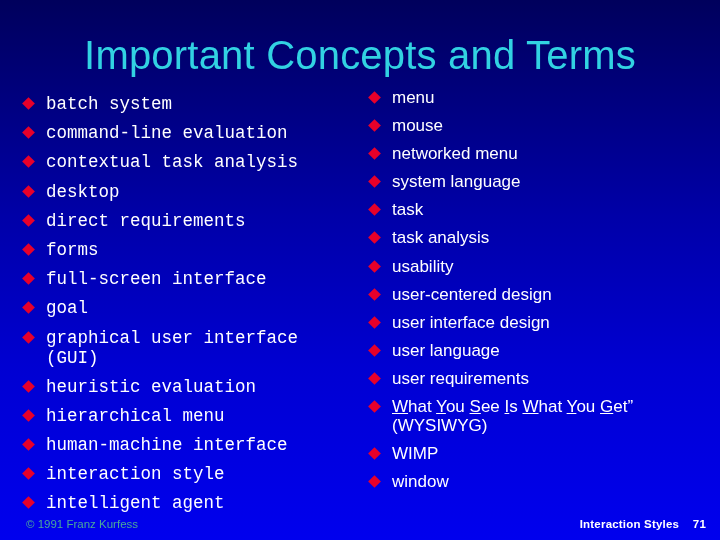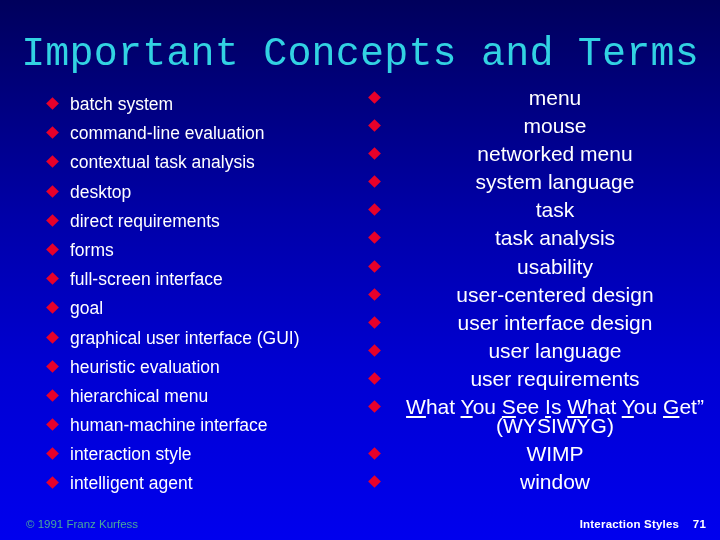--- a/index.html
+++ b/index.html
@@ -17,51 +17,50 @@
     -webkit-font-smoothing: none;
   }
 
   
   #title {
     position: absolute;
     top: 32px;
     left: 0;
     width: 720px;
     text-align: center;
-    font-family: Liberation Mono, monospace;
+    font-family: Liberation Sans, sans-serif;
     font-size: 40px;
     line-height: 46px;
     color: #32d2e2;
     letter-spacing: 0.2px;
     white-space: nowrap;
   }
 
   
   .column {
     position: absolute;
     top: 0;
   }
-  #col-left  { left: 48px;  width: 330px; top: 94px; }
+  #col-left  { left: 24px;  width: 330px; top: 94px; font-family: Liberation Mono, monospace; }
   #col-right { left: 370px; width: 348px; top: 88px; }
 
   .bullet-item {
     display: flex;
     align-items: flex-start;
     color: #ffffff;
   }
   #col-left .bullet-item {
     font-size: 17.5px;
     line-height: 20px;
     margin-bottom: 9.2px;
   }
   #col-right .bullet-item {
-    font-size: 21px;
+    font-size: 17px;
     line-height: 19px;
     margin-bottom: 9.1px;
-    text-align: center;
   }
 
   .diamond {
     flex: 0 0 auto;
     width: 9px;
     height: 9px;
     background: #e8002a;
     transform: rotate(45deg);
     margin-right: 13px;
   }

